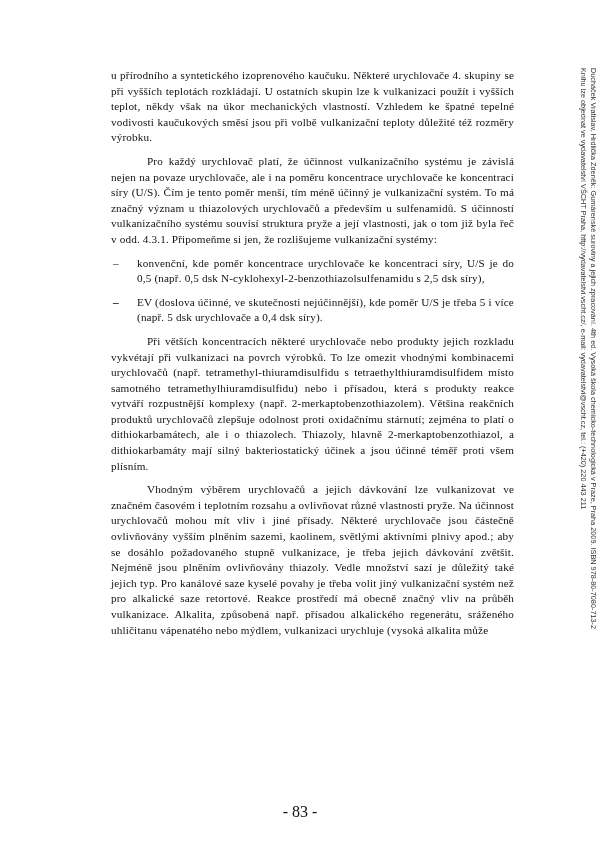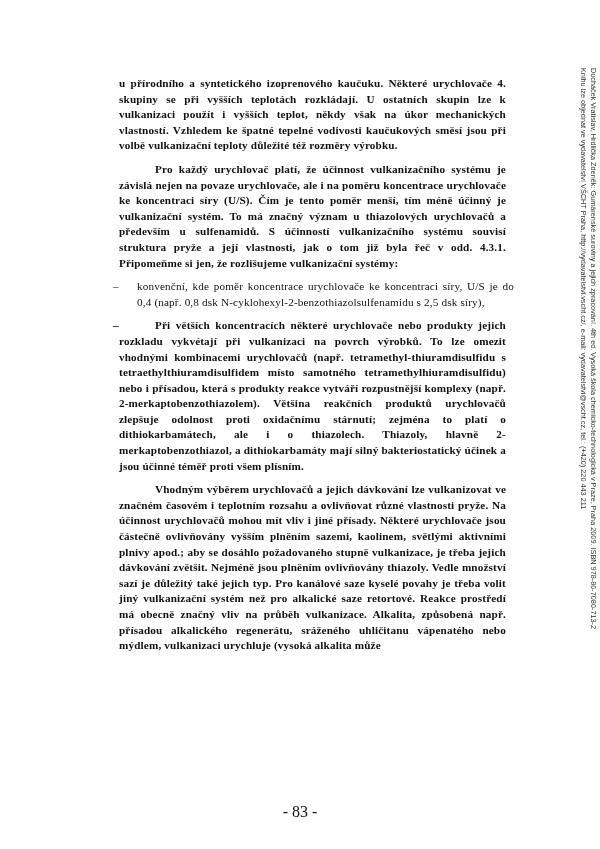--- a/index.html
+++ b/index.html
@@ -1,45 +1,46 @@
 <!DOCTYPE html>
 <html><head>
   <meta charset="utf-8">
   <style>
     html, body { margin:0; padding:0; background:#ffffff; }
     body { width:600px; height:849px; position:relative; overflow:hidden; font-family:"Liberation Serif", "DejaVu Serif", serif; color:#111; }
     .page { position:absolute; left:0; top:0; width:600px; height:849px; background:#fff; }
     .content { position:absolute; left:111px; top:68px; width:403px; font-size:11.2px; line-height:15.6px; letter-spacing:0.15px; }
-    .para { text-align:justify; margin:8px;font-weight:bold; }
+    .para { text-align:justify; margin:0; }
     .indent { text-indent:36px; }
     .gap { margin-top:8px; }
     .list { list-style:none; margin:8px 0 0 0; padding:0; }
     .list li { position:relative; padding-left:26px; text-align:justify; margin-bottom:8px; }
     .list li .dash { position:absolute; left:2px; top:0; }
     .page-number { position:absolute; left:0; width:600px; top:803px; text-align:center; font-size:16px; }
     .side { position:absolute; left:568px; top:68px; width:30px; height:660px; }
     .side-inner { position:absolute; left:0; top:0; transform-origin:0 0; transform:translate(30px,0) rotate(90deg); width:660px; font-family:"Liberation Sans", "DejaVu Sans", sans-serif; font-size:7.3px; line-height:10px; color:#333; white-space:nowrap; }
   </style>
 </head>
 <body>
 
 <div class="page">
   <div class="content">
     <p class="para">u přírodního a syntetického izoprenového kaučuku. Některé urychlovače 4. skupiny se při vyšších teplotách rozkládají. U ostatních skupin lze k vulkanizaci použít i vyšších teplot, někdy však na úkor mechanických vlastností. Vzhledem ke špatné tepelné vodivosti kaučukových směsí jsou při volbě vulkanizační teploty důležité též rozměry výrobku.</p>
     <p class="para indent gap">Pro každý urychlovač platí, že účinnost vulkanizačního systému je závislá nejen na povaze urychlovače, ale i na poměru koncentrace urychlovače ke koncentraci síry (U/S). Čím je tento poměr menší, tím méně účinný je vulkanizační systém. To má značný význam u thiazolových urychlovačů a především u sulfenamidů. S účinností vulkanizačního systému souvisí struktura pryže a její vlastnosti, jak o tom již byla řeč v odd. 4.3.1. Připomeňme si jen, že rozlišujeme vulkanizační systémy:</p>
     <ul class="list">
       <li>
         <span class="dash">–</span>
-        <span>konvenční, kde poměr koncentrace urychlovače ke koncentraci síry, U/S je do 0,4 (např. 0,8 dsk N-cyklohexyl-2-benzothiazolsulfenamidu s 2,5 dsk síry),</span>
+        <span>konvenční, kde poměr koncentrace urychlovače ke koncentraci síry, U/S je do 0,5 (např. 0,5 dsk N-cyklohexyl-2-benzothiazolsulfenamidu s 2,5 dsk síry),</span>
       </li>
       <li>
         <span class="dash">–</span>
       </li>
       <li>
         <span class="dash">–</span>
+        <span>EV (doslova účinné, ve skutečnosti nejúčinnější), kde poměr U/S je třeba 5 i více (např. 5 dsk urychlovače a 0,4 dsk síry).</span>
       </li>
     </ul>
     <p class="para indent">Při větších koncentracích některé urychlovače nebo produkty jejich rozkladu vykvétají při vulkanizaci na povrch výrobků. To lze omezit vhodnými kombinacemi urychlovačů (např. tetramethyl-thiuramdisulfidu s tetraethylthiuramdisulfidem místo samotného tetramethylhiuramdisulfidu) nebo i přísadou, která s produkty reakce vytváří rozpustnější komplexy (např. 2-merkaptobenzothiazolem). Většina reakčních produktů urychlovačů zlepšuje odolnost proti oxidačnímu stárnutí; zejména to platí o dithiokarbamátech, ale i o thiazolech. Thiazoly, hlavně 2-merkaptobenzothiazol, a dithiokarbamáty mají silný bakteriostatický účinek a jsou účinné téměř proti všem plísním.</p>
     <p class="para indent gap">Vhodným výběrem urychlovačů a jejich dávkování lze vulkanizovat ve značném časovém i teplotním rozsahu a ovlivňovat různé vlastnosti pryže. Na účinnost urychlovačů mohou mít vliv i jiné přísady. Některé urychlovače jsou částečně ovlivňovány vyšším plněním sazemi, kaolinem, světlými aktivními plnivy apod.; aby se dosáhlo požadovaného stupně vulkanizace, je třeba jejich dávkování zvětšit. Nejméně jsou plněním ovlivňovány thiazoly. Vedle množství sazí je důležitý také jejich typ. Pro kanálové saze kyselé povahy je třeba volit jiný vulkanizační systém než pro alkalické saze retortové. Reakce prostředí má obecně značný vliv na průběh vulkanizace. Alkalita, způsobená např. přísadou alkalického regenerátu, sráženého uhličitanu vápenatého nebo mýdlem, vulkanizaci urychluje (vysoká alkalita může</p>
   </div>
 
   <div class="side">
     <div class="side-inner">
       <div>Ducháček Vratislav, Hrdlička Zdeněk: Gumárenské suroviny a jejich zpracování. 4th ed. Vysoká škola chemicko-technologická v Praze, Praha 2009. ISBN 978-80-7080-713-2</div>
       <div>Knihu lze objednat ve vydavatelství VŠCHT Praha, http://vydavatelstvi.vscht.cz/, e-mail: vydavatelstvi@vscht.cz, tel.: (+420) 220 443 211</div>

